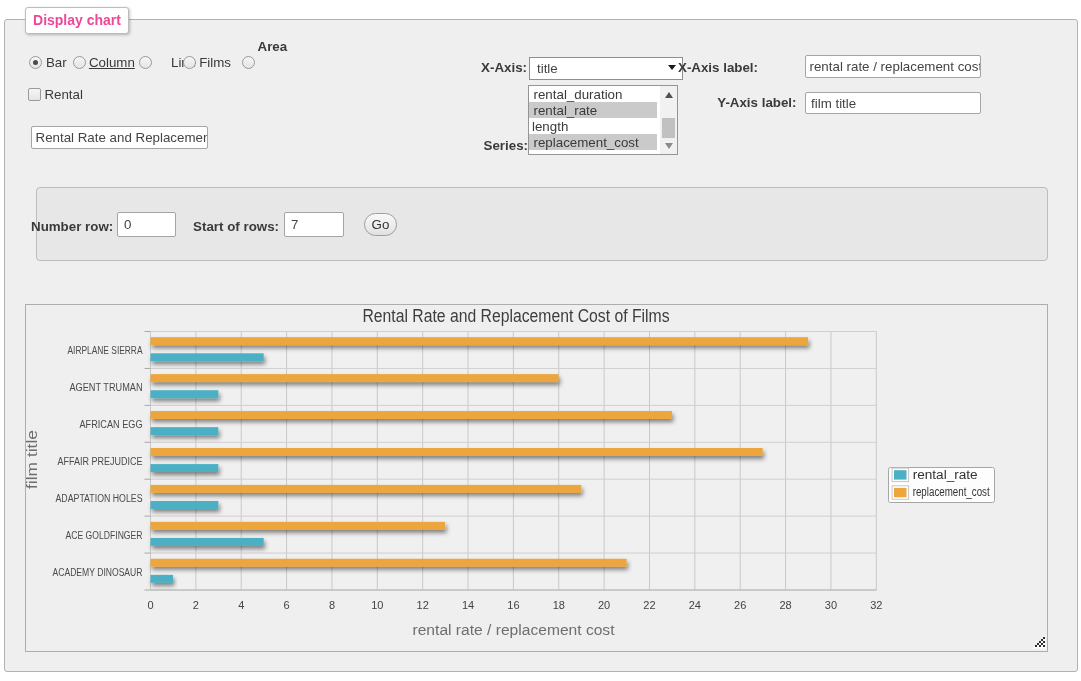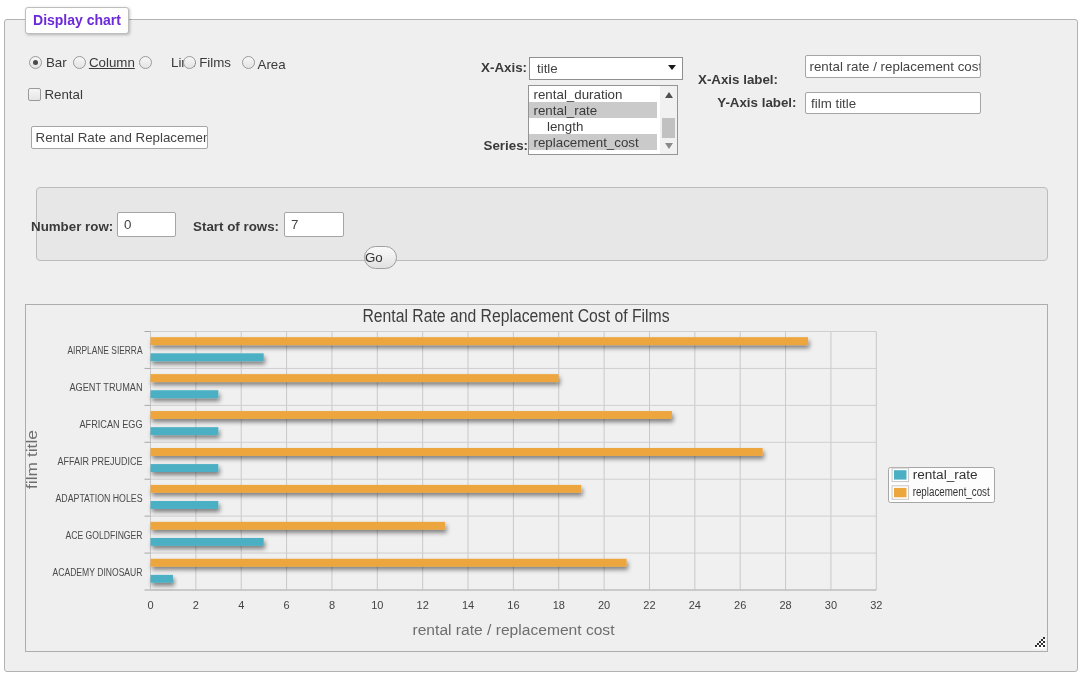--- a/index.html
+++ b/index.html
@@ -5,81 +5,81 @@
   html,body{margin:0;padding:0;background:#fff;}
   *{box-sizing:border-box;}
   .page{position:relative;width:1081px;height:681px;background:#fff;overflow:hidden;
         font-family:"Liberation Sans",sans-serif;font-size:13.33px;color:#3a3a3a;}
   .abs{position:absolute;}
   .fs{position:absolute;left:4px;top:19px;width:1074px;height:653px;
       background:#efefef;border:1px solid #b2b2b2;border-radius:3px;}
   .fslegend{position:absolute;left:25px;top:7px;width:104px;height:27px;
       background:#fff;border:1px solid #bdbdbd;border-radius:3px;
       box-shadow:1px 1px 3px rgba(0,0,0,0.25);
-      font-weight:bold;font-size:14px;color:#6d28d9;line-height:25px;text-align:center;}
+      font-weight:bold;font-size:14px;color:#ec4899;line-height:25px;text-align:center;}
   .lbl{position:absolute;line-height:16px;white-space:nowrap;}
   .r{text-align:right;font-weight:bold;}
   
   .radio{position:absolute;width:13px;height:13px;border:1px solid #9a9a9a;border-radius:50%;
          background:linear-gradient(#f6f6f6,#e4e4e4);}
   .radio.sel::after{content:"";position:absolute;left:3px;top:3px;width:5px;height:5px;
          border-radius:50%;background:#4a4a4a;}
   .check{position:absolute;width:13px;height:13px;border:1px solid #9a9a9a;border-radius:2px;
          background:linear-gradient(#f5f5f5,#e6e6e6);}
   .inp{position:absolute;background:#fff;border:1px solid #a5a5a5;border-radius:2px;
        color:#444;line-height:21px;padding:0 0 0 6px;overflow:hidden;white-space:nowrap;}
   .selectbox{position:absolute;background:#fff;border:1px solid #8f8f8f;border-radius:0;
        color:#444;line-height:21px;padding:0 0 0 7px;overflow:hidden;white-space:nowrap;}
   .selarrow{position:absolute;width:0;height:0;border-left:4.5px solid transparent;
        border-right:4.5px solid transparent;border-top:5px solid #1a1a1a;}
   .graybox{position:absolute;left:36px;top:187px;width:1012px;height:74px;
        background:#e7e7e7;border:1px solid #bcbcbc;border-radius:4px;}
   .gobtn{position:absolute;left:364px;top:213px;width:33px;height:23px;border-radius:12px;
        background:linear-gradient(#f9f9f9,#ececec 60%,#e0e0e0);border:1px solid #9e9e9e;
-       line-height:21px;color:#333;font-size:13.33px;margin-top:33px;}
+       text-align:center;line-height:21px;color:#333;font-size:13.33px;}
   .chartbox{position:absolute;left:25px;top:304px;width:1023px;height:348px;
        background:#efefef;border:1px solid #adadad;}
 </style>
 </head>
 <body>
 <div class="page">
   <div class="fs"></div>
   <div class="fslegend">Display chart</div>
 
   <div class="radio sel" style="left:29px;top:56px;"></div>
   <div class="lbl" style="left:45.9px;top:55.1px;">Bar</div>
   <div class="radio" style="left:72.5px;top:56px;"></div>
   <div class="lbl" style="left:88.9px;top:55.1px;text-decoration:underline;">Column</div>
   <div class="radio" style="left:138.5px;top:56px;"></div>
   <div class="lbl" style="left:171px;top:55.1px;">Line</div>
   <div class="radio" style="left:183px;top:56px;"></div>
   <div class="lbl" style="left:199.2px;top:55.1px;">Films</div>
   <div class="radio" style="left:242px;top:56px;"></div>
-  <div class="lbl" style="left:257.5px;top:57px;">Area</div>
+  <div class="lbl" style="left:257.5px;top:39px;font-weight:bold;">Area</div>
 
   <div class="check" style="left:28.3px;top:88px;"></div>
   <div class="lbl" style="left:44.4px;top:86.9px;">Rental</div>
 
   <div class="inp" style="left:30.5px;top:126px;width:177px;height:23px;padding-left:4px;">Rental Rate and Replacement Cost of Films</div>
 
   <div class="lbl r" style="left:427px;top:59.9px;width:100px;">X-Axis:</div>
   <div class="selectbox" style="left:529px;top:56.5px;width:154px;height:23px;">title</div>
   <div class="selarrow" style="left:668.3px;top:65.3px;"></div>
 
-  <div class="lbl r" style="left:678px;top:59.9px;width:100px;margin-top:12px;">X-Axis label:</div>
+  <div class="lbl r" style="left:658px;top:59.9px;width:100px;">X-Axis label:</div>
   <div class="inp" style="left:805px;top:55px;width:176px;height:23px;padding-left:3.5px;">rental rate / replacement cost</div>
 
   <div class="lbl r" style="left:696.5px;top:94.9px;width:100px;text-align:right;">Y-Axis label:</div>
   <div class="inp" style="left:805px;top:91.5px;width:176px;height:22px;padding-left:5px;">film title</div>
 
   <div class="abs" style="left:528px;top:85px;width:150px;height:70px;background:#fff;border:1px solid #949494;"></div>
   <div class="lbl" style="left:533.5px;top:86.5px;">rental_duration</div>
   <div class="abs" style="left:529px;top:102px;width:128px;height:16px;background:#cacaca;"></div>
   <div class="lbl" style="left:533.5px;top:102.5px;">rental_rate</div>
-  <div class="lbl" style="left:547px;top:118.5px;">length</div>
+  <div class="lbl" style="left:532px;top:118.5px;">length</div>
   <div class="abs" style="left:529px;top:134px;width:128px;height:16px;background:#cacaca;"></div>
   <div class="lbl" style="left:533.5px;top:134.5px;">replacement_cost</div>
 
   <div class="abs" style="left:660px;top:86px;width:17px;height:68px;background:#f1f1f1;"></div>
   <div class="abs" style="left:664.5px;top:92px;width:0;height:0;border-left:4.5px solid transparent;border-right:4.5px solid transparent;border-bottom:6px solid #505050;"></div>
   <div class="abs" style="left:662px;top:118px;width:13px;height:20px;background:#c1c1c1;"></div>
   <div class="abs" style="left:664.5px;top:143px;width:0;height:0;border-left:4.5px solid transparent;border-right:4.5px solid transparent;border-top:6px solid #8a8a8a;"></div>
 
   <div class="lbl r" style="left:428px;top:137.9px;width:100px;">Series:</div>
 

